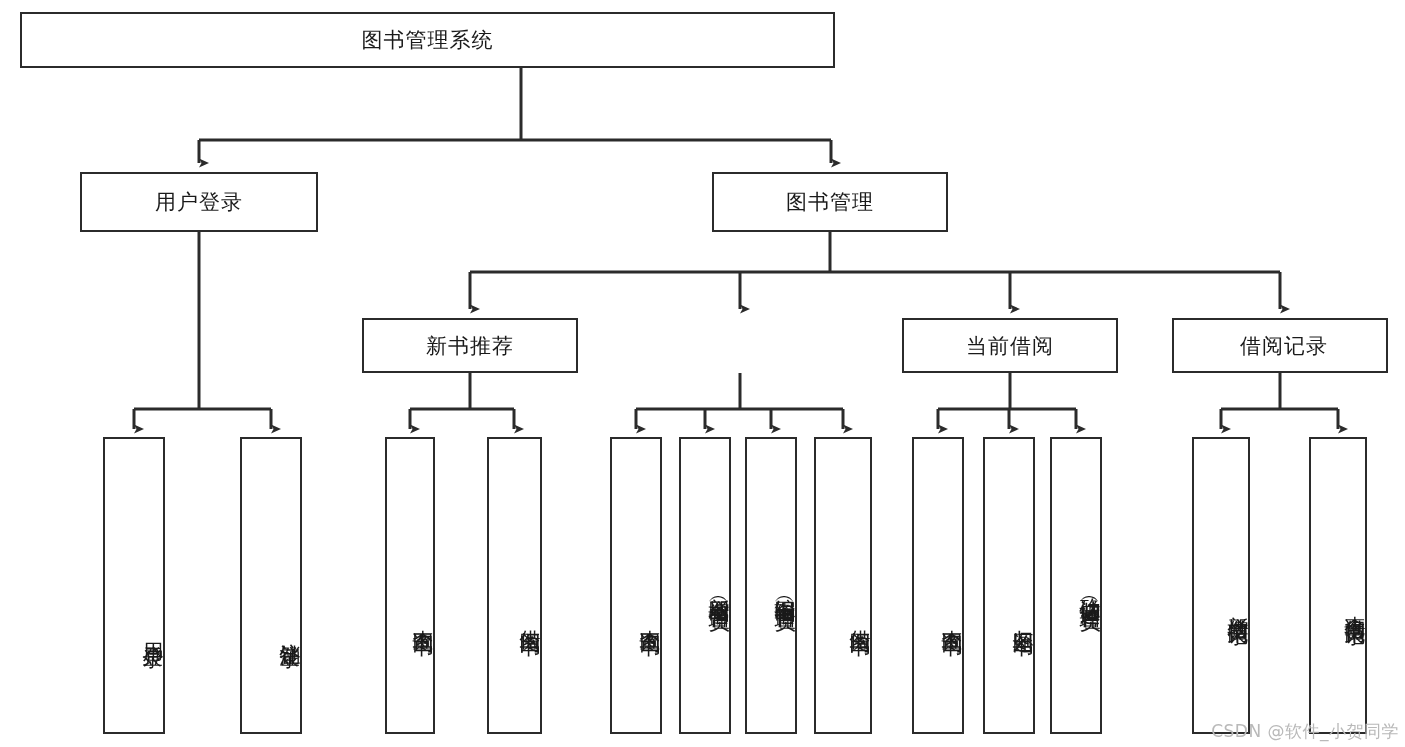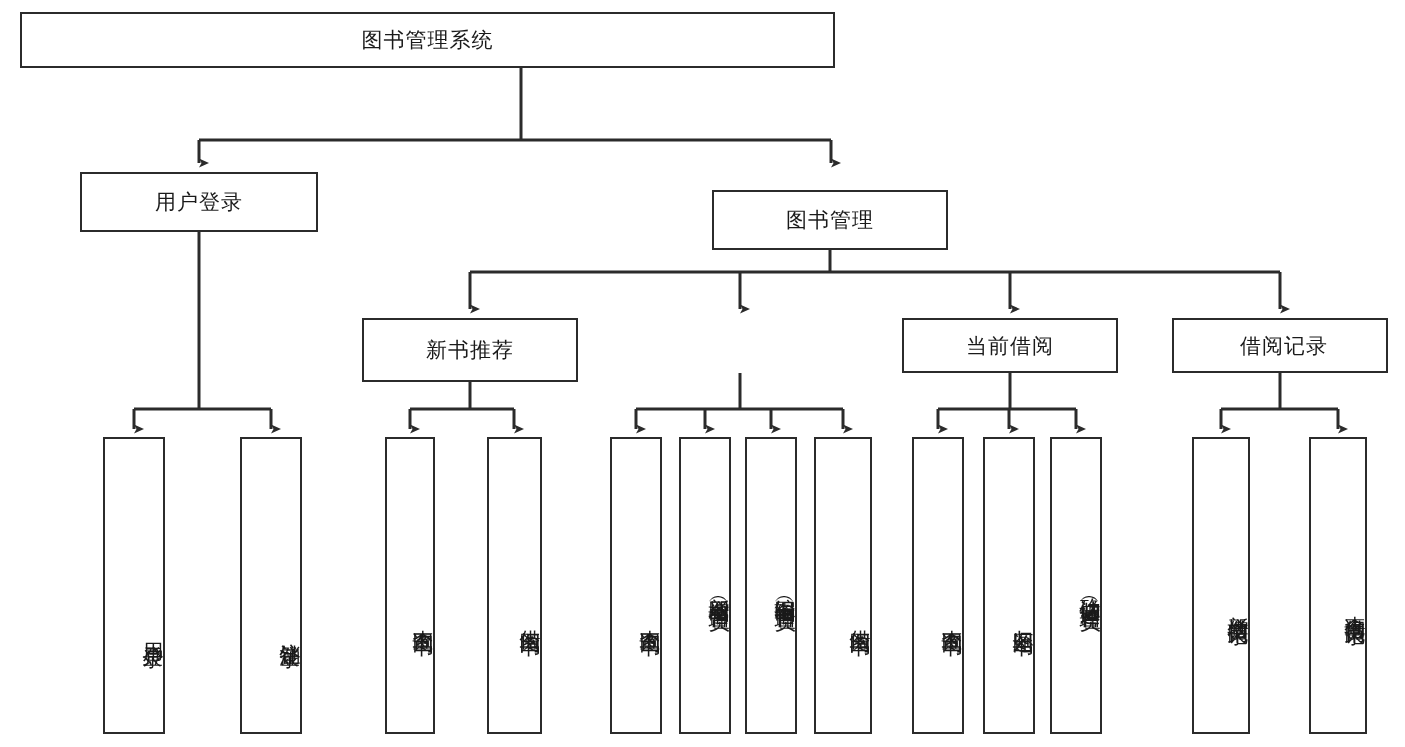--- a/index.html
+++ b/index.html
@@ -119,25 +119,25 @@
     </g>
   </svg>
 
   <div class="node h" style="left:20px; top:12px; width:815px; height:56px;">
     <span class="node-label">图书管理系统</span>
   </div>
 
   <div class="node h" style="left:80px; top:172px; width:238px; height:60px;">
     <span class="node-label">用户登录</span>
   </div>
-  <div class="node h" style="left:712px; top:190px; width:236px; height:60px;">
+  <div class="node h" style="left:712px; top:172px; width:236px; height:60px;">
     <span class="node-label">图书管理</span>
   </div>
 
-  <div class="node h" style="left:362px; top:318px; width:216px; height:64px;align-items:center;">
+  <div class="node h" style="left:362px; top:318px; width:216px; height:55px;align-items:center;">
     <span class="node-label">新书推荐</span>
   </div>
   <div class="node h" style="left:902px; top:318px; width:216px; height:55px;">
     <span class="node-label">当前借阅</span>
   </div>
   <div class="node h" style="left:1172px; top:318px; width:216px; height:55px;padding-left:8px;">
     <span class="node-label">借阅记录</span>
   </div>
 
   <div class="node v" style="left:103px; top:437px; width:62px; height:297px; padding-top:88px;">
@@ -177,14 +177,15 @@
     <span class="node-label">确认归还（管理员）</span>
   </div>
 
   <div class="node v" style="left:1192px; top:437px; width:58px; height:297px; padding-top:38px;">
     <span class="node-label">新增借阅记录</span>
   </div>
   <div class="node v" style="left:1309px; top:437px; width:58px; height:297px; padding-top:38px;">
     <span class="node-label">查询借阅记录</span>
   </div>
 
+  <div class="watermark">CSDN @软件_小贺同学</div>
 
 </div>
 
 </body></html>

